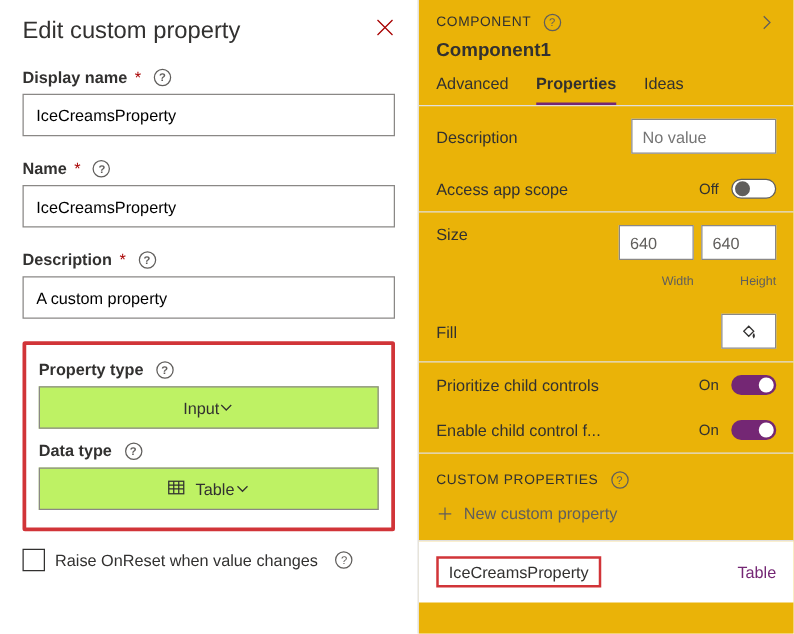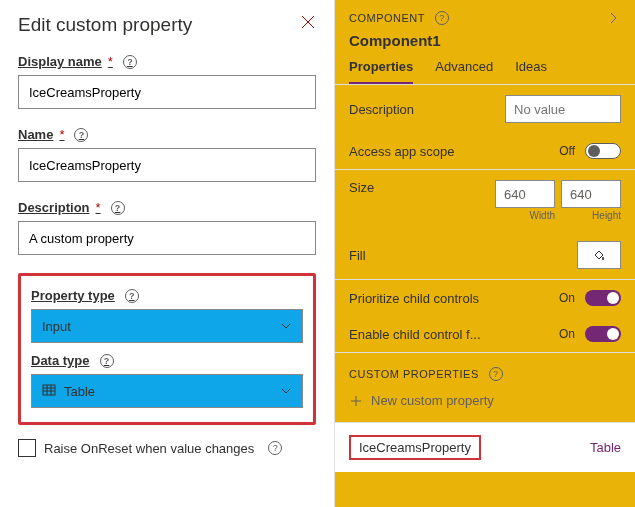--- a/index.html
+++ b/index.html
@@ -39,21 +39,20 @@
     color: #605e5c;
   }
   .close-x svg { width: 16px; height: 16px; }
   .field-label {
     font-size: 13px;
     font-weight: 600;
     margin-bottom: 6px;
     display: flex;
     align-items: center;
     gap: 4px;
-    text-decoration: underline;
   }
   .req { color: #a80000; font-weight: 400; margin-left: 2px; }
   .help {
     display: inline-flex;
     width: 14px; height: 14px;
     border: 1px solid #605e5c;
     border-radius: 50%;
     align-items: center;
     justify-content: center;
     font-size: 9px;
@@ -69,24 +68,24 @@
     font-size: 13px;
     font-family: inherit;
     margin-bottom: 18px;
   }
   .select-box {
     width: 100%;
     height: 34px;
     border: 1px solid #8a8886;
     padding: 0 10px;
     font-size: 13px;
-    background: #0ea5e9;
-    display: flex;
-    align-items: center;
-    justify-content: space-between;
+    background: #bef264;
+    display: flex;
+    align-items: center;
+    justify-content: center;
     cursor: pointer;
     margin-bottom: 18px;
   }
   .select-box .val { display: flex; align-items: center; gap: 8px; }
   .chev { width: 12px; height: 12px; }
   .table-icon svg { width: 14px; height: 14px; }
   .red-box {
     border: 3px solid #d13438;
     border-radius: 2px;
     padding: 10px 10px 4px 10px;
@@ -130,21 +129,21 @@
     border: 1px solid #8a8886;
     padding: 0 8px;
     font-size: 13px;
     color: #605e5c;
     width: 116px;
     background:#fff;
   }
   .size-group { display:flex; gap:6px; }
   .size-group .col { display:flex; flex-direction:column; align-items:flex-end; }
   .size-sm { width: 60px; text-align:left; }
-  .size-group .size-label { font-size: 10px; color:#605e5c; margin-top:2px; text-align:center; }
+  .size-group .size-label { font-size: 10px; color:#605e5c; margin-top:12px; text-align:center; }
   .toggle {
     width: 36px; height: 16px; border-radius: 8px;
     position: relative; cursor: pointer;
   }
   .toggle.on { background: #742774; }
   .toggle.off { background: #fff; border:1px solid #605e5c; }
   .toggle .knob {
     width: 12px; height: 12px; border-radius: 50%;
     background: #fff; position: absolute; top: 2px;
   }
@@ -262,22 +261,22 @@
       <div class="r-top-label">
         <span>COMPONENT</span>
         <span class="help">?</span>
       </div>
       <svg class="chev-right" viewBox="0 0 16 16" fill="none" stroke="#605e5c" stroke-width="1">
           <path d="M6 3 L11 8 L6 13"></path>
         </svg>
     </div>
     <div class="r-component-name">Component1</div>
     <div class="tabs">
+      <div class="tab">Advanced</div>
       <div class="tab active">Properties</div>
-      <div class="tab">Advanced</div>
       <div class="tab">Ideas</div>
     </div>
   </div>
 
   <div class="r-section">
     <div class="r-row">
       <span class="r-row-label">Description</span>
       <input class="r-input-small" placeholder="No value" style="">
     </div>
     <div class="r-row">

